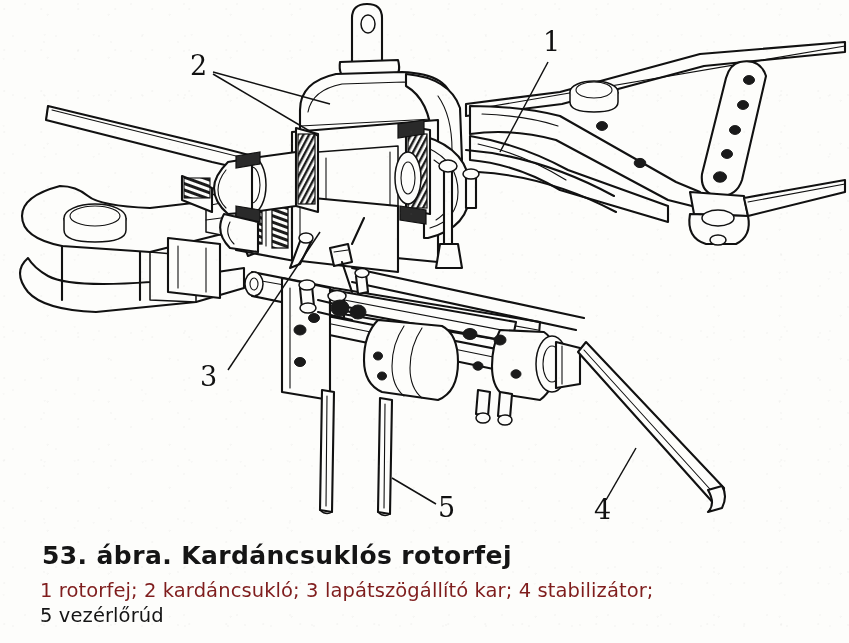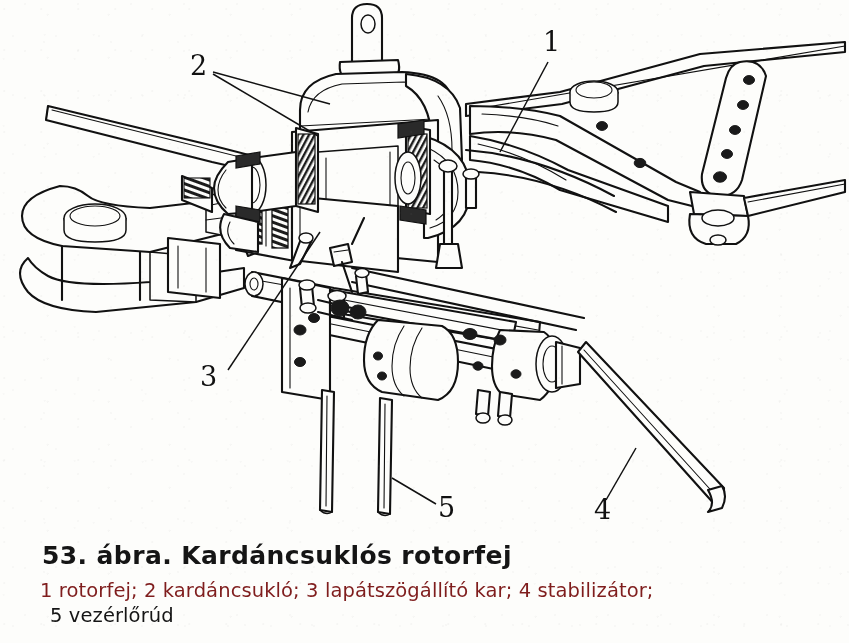--- a/index.html
+++ b/index.html
@@ -36,21 +36,21 @@
     font-family:"DejaVu Sans", sans-serif;font-weight:600;
     white-space:nowrap;
   }
   .cap-l1{
     position:absolute;left:40px;top:43px;
     font-size:19.5px;letter-spacing:.1px;color:#7f1d1d;
     font-family:"DejaVu Sans", sans-serif;
     white-space:nowrap;
   }
   .cap-l2{
-    position:absolute;left:50px;top:68px;
+    position:absolute;left:40px;top:68px;
     font-size:19.5px;letter-spacing:.1px;color:#151515;
     font-family:"DejaVu Sans", sans-serif;
     white-space:nowrap;
   }
   .callout{
     position:absolute;
     font-family:"DejaVu Serif", serif;
     font-size:27px;color:#111;
     line-height:1;
   }

